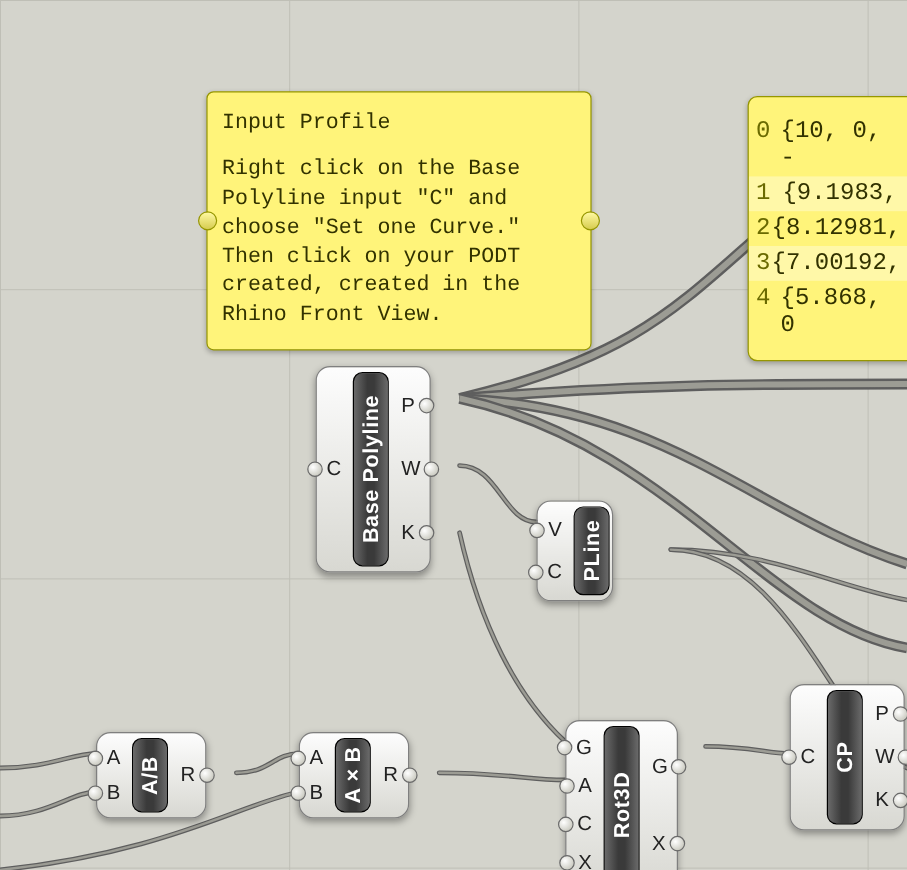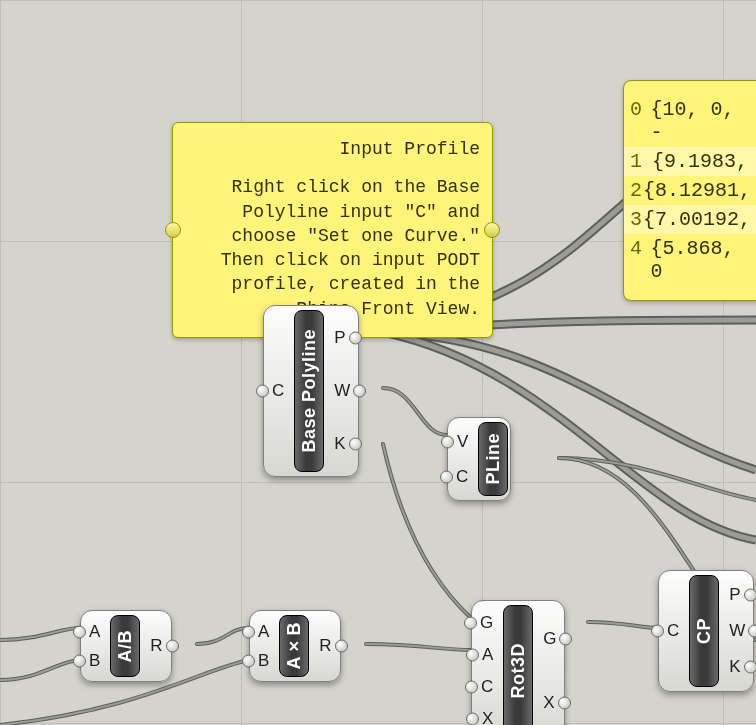--- a/index.html
+++ b/index.html
@@ -6,22 +6,22 @@
     font-family:"Segoe UI",Arial,sans-serif;background:#d4d4cc;}
   .canvas{position:relative;width:756px;height:725px;
     background:
       linear-gradient(#bfbfb6 1px,transparent 1px) 0 0/756px 241px,
       linear-gradient(90deg,#bfbfb6 1px,transparent 1px) 0 0/241px 756px,
       #d4d4cc;}
   svg.wires{position:absolute;inset:0;pointer-events:none;}
   
   .scribble{position:absolute;background:#fff47a;border:1px solid #969600;
     border-radius:6px;box-shadow:0 2px 4px rgba(0,0,0,.25);
-    font-family:"Courier New",monospace;text-align:right;
-    line-height:1.35;color:#323200;margin-top:46px;}
+    font-family:"Courier New",monospace;text-align:left;
+    line-height:1.35;color:#323200;}
   .scribble .grip{position:absolute;width:14px;height:14px;top:50%;
     transform:translateY(-50%);border:1px solid #969600;border-radius:50%;
     background:linear-gradient(#fff9a0,#d6cc50);}
   .scribble .grip.l{left:-8px;} .scribble .grip.r{right:-8px;}
   
   .panel{position:absolute;background:#fff47a;border:1px solid #969600;
     border-top-left-radius:8px;border-bottom-left-radius:8px;
     box-shadow:0 2px 4px rgba(0,0,0,.25);
     font-family:"Courier New",monospace;font-size:20px;color:#323200;
     overflow:hidden;}
@@ -98,21 +98,21 @@
   <path class="w2" d="M383,444 C400,520 430,580 471,618"></path>
 
   <path class="w" d="M588,622 C625,622 640,628 658,628"></path>
   <path class="w2" d="M588,622 C625,622 640,628 658,628"></path>
 </svg>
 
 <div class="scribble" style="left:172px;top:76px;width:295px;padding:14px 12px 16px;font-size:18px;">
   <div class="grip l"></div>
   <div class="grip r"></div>
   <div style="margin-bottom:14px;">Input Profile</div>
-  <div>Right click on the Base Polyline input "C" and choose "Set one Curve." Then click on input PODT profile, created in the Rhino Front View.</div>
+  <div>Right click on the Base Polyline input "C" and choose "Set one Curve." Then click on your PODT created, created in the Rhino Front View.</div>
 </div>
 
 <div class="panel" style="left:623px;top:80px;width:133px;padding:14px 0;">
 <div class="row">
         <span class="idx">0</span>
         <span>{10, 0, -</span>
       </div>
       <div class="row">
         <span class="idx">1</span>
         <span>{9.1983,</span>

